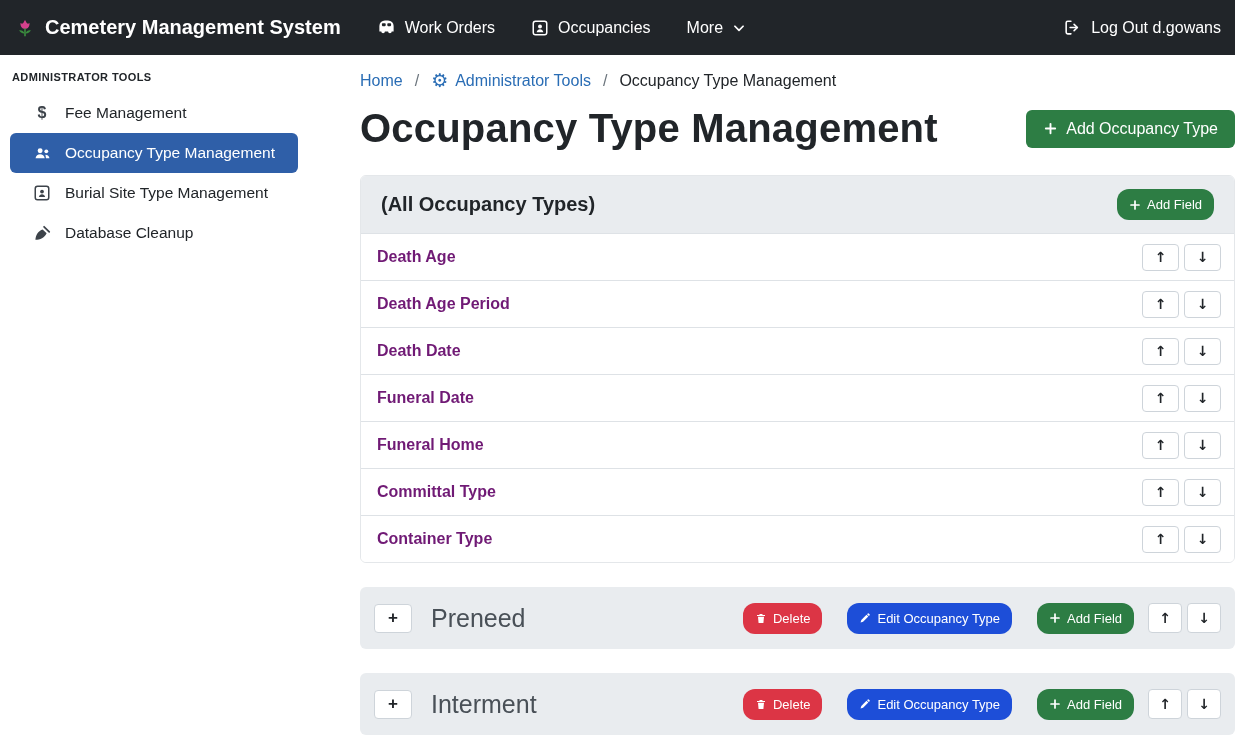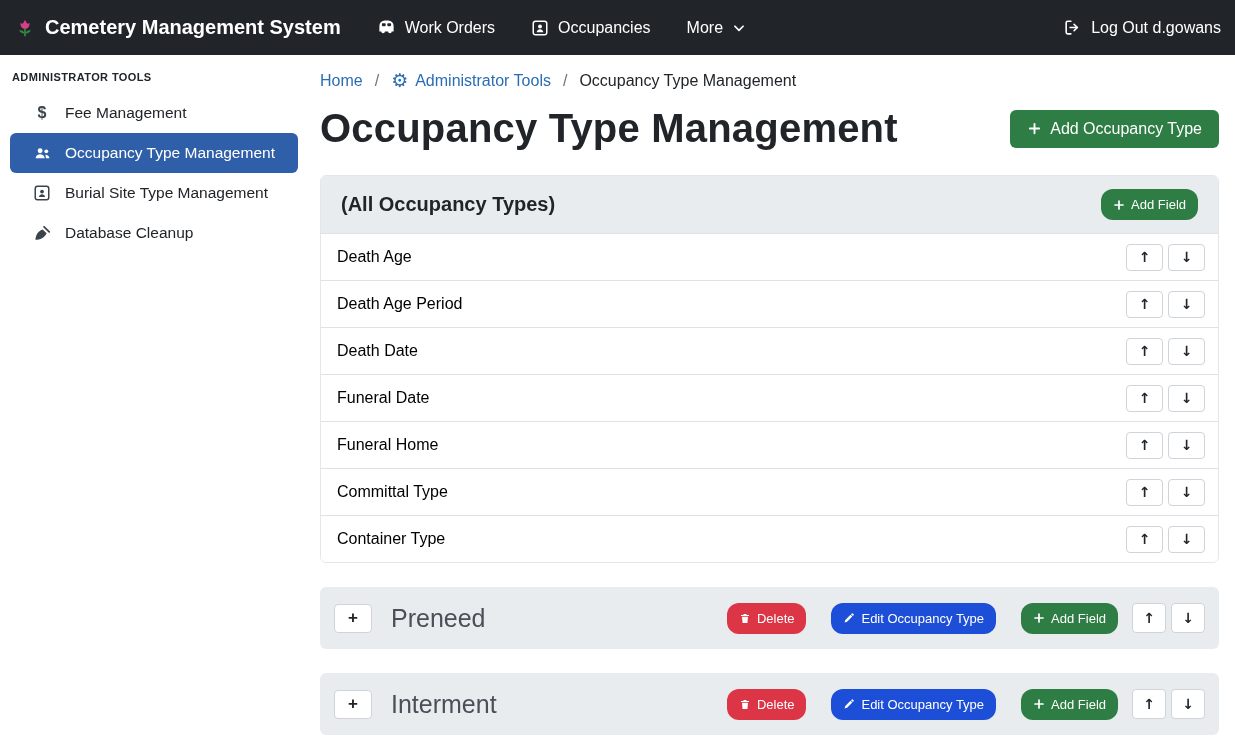--- a/index.html
+++ b/index.html
@@ -10,34 +10,34 @@
   .topbar { height: 55px; background: #212529; display: flex; align-items: center;
     padding: 0 14px; }
   .brand { display: flex; align-items: center; gap: 9px; color: #fff;
     font-weight: 700; font-size: 20px; white-space: nowrap; }
   .nav-links { display: flex; align-items: center; gap: 36px; margin-left: 36px; }
   .nav-link { display: flex; align-items: center; gap: 9px; color: #fff;
     font-size: 16px; text-decoration: none; cursor: pointer; white-space: nowrap; }
   .logout { margin-left: auto; }
 
   
-  .layout { display: flex; height: 489px; }
+  .layout { display: flex; height: 489px; gap: 40px; }
   .sidebar { width: 308px; flex: 0 0 308px; padding-top: 6px; }
   .sidebar-heading { padding: 10px 12px 10px 12px; font-size: 11px; font-weight: 700;
     letter-spacing: .4px; text-transform: uppercase; color: #212529; }
   .side-list { list-style: none; }
   .side-item { height: 40px; margin: 0 10px; border-radius: 6px; display: flex;
     align-items: center; gap: 11px; padding: 0 10px 0 20px; font-size: 15.5px;
     color: #212529; cursor: pointer; }
   .side-item .ic { width: 24px; display: inline-flex; justify-content: center;
     align-items: center; color: #3d434a; font-weight: 700; font-size: 16px; }
   .side-item.active { background: #2f5fa8; color: #fff; }
   .side-item.active .ic { color: #fff; }
 
-  main { flex: 1; padding: 12px 16px 0 12px; }
+  main { flex: 1; padding: 12px 0 0 12px; }
 
   
   .breadcrumb { display: flex; align-items: center; gap: 12px; font-size: 16px;
     margin: 4px 0 16px 0; }
   .crumb-link { color: #2a6db5; text-decoration: none; cursor: pointer;
     display: flex; align-items: center; gap: 7px; }
   .crumb-sep { color: #6c757d; }
   .crumb-current { color: #212529; }
   .gear { color: #2a6db5; font-size: 19px; line-height: 1;
     font-family: "DejaVu Sans", sans-serif; }
@@ -55,21 +55,21 @@
   .btn-teal { background: #1d4ed8; }
 
   
   .card { border: 1px solid #e4e7ea; border-radius: 6px; overflow: hidden; }
   .card-header { background: #e9ecef; display: flex; align-items: center;
     justify-content: space-between; padding: 13px 20px; }
   .card-title { font-size: 20px; font-weight: 700; color: #212529; }
   .field-row { display: flex; align-items: center; justify-content: space-between;
     padding: 10px 13px 10px 16px; border-top: 1px solid #dee2e6; background: #fff;
     height: 47px; }
-  .field-link { color: #000000; font-size: 16px; font-weight: 400;
+  .field-link { color: #701a75; font-size: 16px; font-weight: 700;
     text-decoration: none; cursor: pointer; }
   .arrow-group { display: flex; gap: 5px; }
   .arrow-btn { width: 37px; height: 27px; background: #fff; border: 1px solid #ced4da;
     border-radius: 4px; display: inline-flex; align-items: center; justify-content: center;
     cursor: pointer; }
   .arrow-glyph { font-family: "DejaVu Sans", sans-serif; font-size: 14px;
     font-weight: 700; color: #212529; line-height: 1; }
 
   
   .section-bar { margin-top: 24px; background: #e9ecef; border-radius: 6px;

